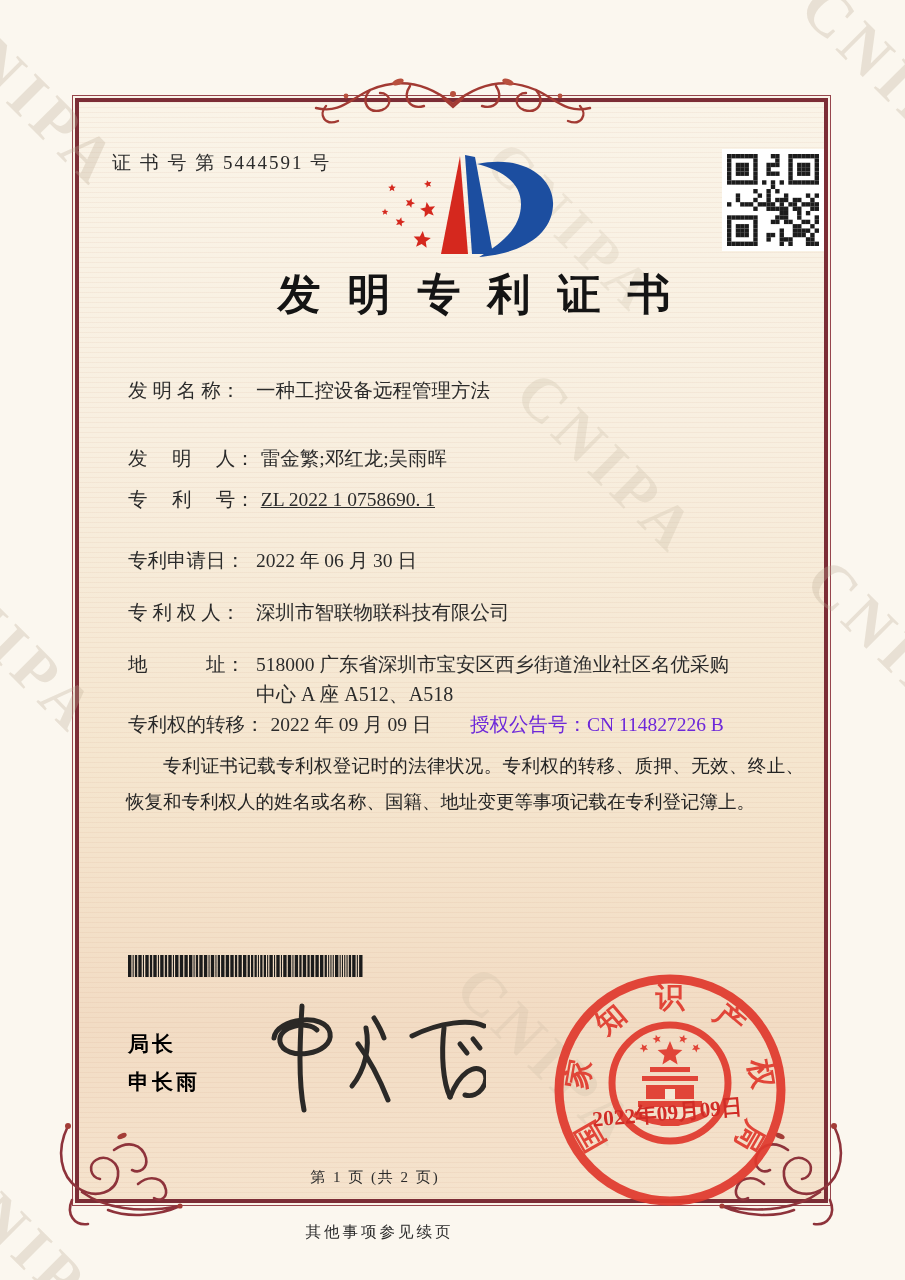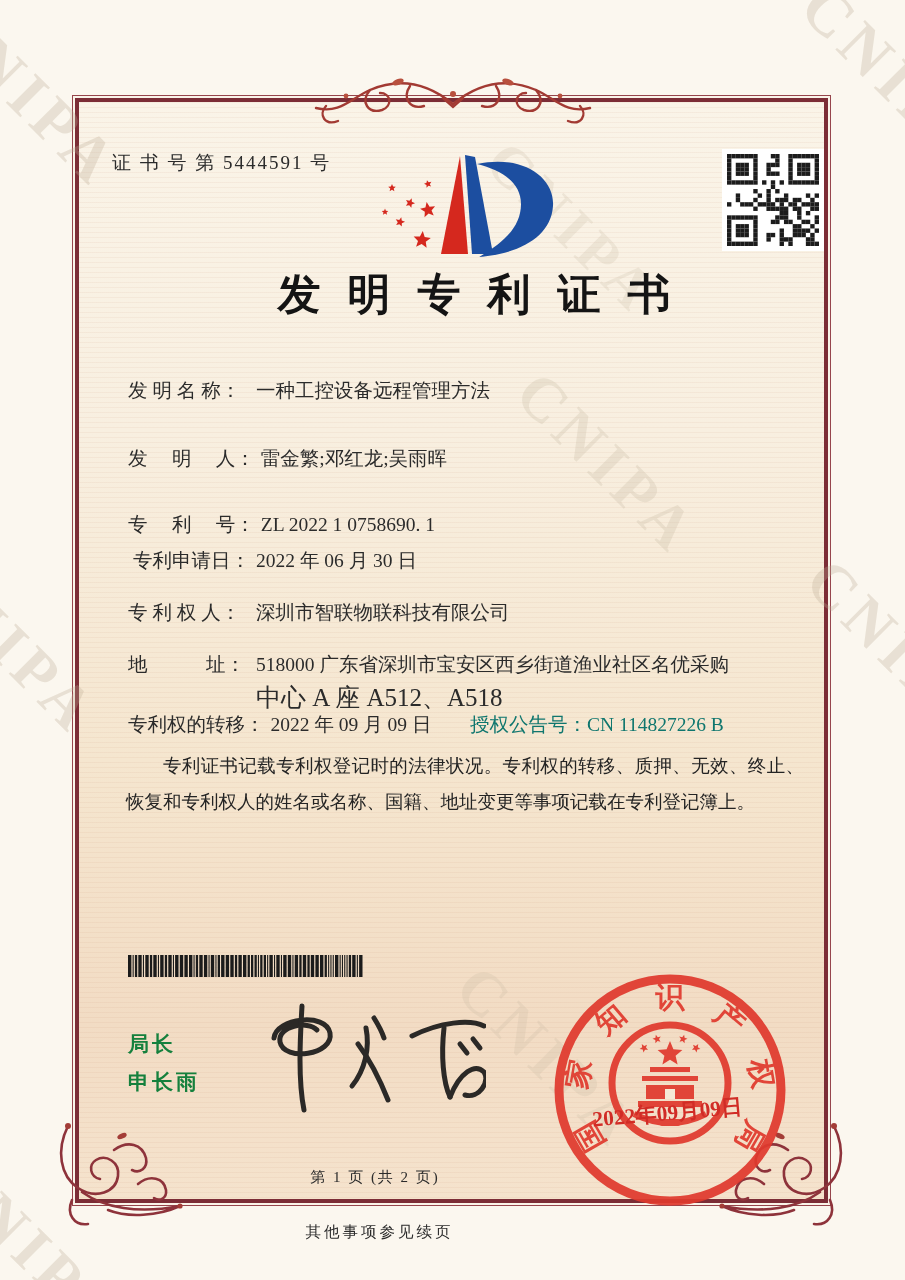--- a/index.html
+++ b/index.html
@@ -23,29 +23,29 @@
   
   .cert-no{left:112px;top:150px;font-size:19px;letter-spacing:2px;color:#2b2b2b;z-index:3;}
   .logo{left:365px;top:150px;width:200px;height:115px;z-index:3;}
   .qr{left:727px;top:154px;width:92px;height:92px;z-index:3;background:#fff;box-shadow:0 0 0 5px #fff;}
   .title{left:75px;top:266px;width:798px;text-align:center;font-size:43px;font-weight:bold;
          letter-spacing:27px;text-indent:27px;color:#141414;z-index:3;}
   
   .row{position:absolute;left:128px;font-size:19.5px;color:#2b2b2b;z-index:3;white-space:nowrap;}
   .row .lab{display:inline-block;min-width:122px;}
   .row .val{margin-left:6px;}
-  .addr2{position:absolute;left:256px;font-size:25px;color:#2b2b2b;z-index:3;}
-  .grant2{position:absolute;left:470px;font-size:19.5px;color:#0f766e;z-index:3;white-space:nowrap;}
+  .addr2{position:absolute;left:256px;font-size:20px;color:#2b2b2b;z-index:3;}
+  .grant2{position:absolute;left:470px;font-size:19.5px;color:#6d28d9;z-index:3;white-space:nowrap;}
   
   .body-text{left:126px;top:748px;width:678px;z-index:3;font-size:18.5px;line-height:36px;
              color:#242424;text-align:justify;}
   .body-text p{margin:0 0 4px 0;text-indent:2em;}
   
   .barcode{left:128px;top:955px;z-index:3;}
-  .sig-label{left:128px;font-size:21px;font-weight:bold;letter-spacing:3px;color:#15803d;
+  .sig-label{left:128px;font-size:21px;font-weight:bold;letter-spacing:3px;color:#000000;
              font-family:"Liberation Sans","DejaVu Sans",sans-serif;z-index:3;text-align:right;}
   .sig-svg{left:246px;top:1000px;z-index:3;}
   .seal{left:548px;top:968px;width:244px;height:244px;z-index:5;opacity:.93;}
   .pagenum{left:75px;top:1168px;width:600px;text-align:center;font-size:15px;color:#2b2b2b;z-index:3;letter-spacing:2px;}
   .footnote{left:0;top:1222px;width:759px;text-align:center;font-size:15.5px;color:#2b2b2b;z-index:3;letter-spacing:3px;}
 </style>
 </head>
 <body>
 
 <div class="wm" style="left:-30px;top:-15px;font-size:64px;">CNIPA</div>
@@ -335,24 +335,24 @@
 </svg>
 
 <div class="abs title">发明专利证书</div>
 
 <div class="row" style="top:377px;">
   <span class="lab">发 明 名 称：</span><span class="val">一种工控设备远程管理方法</span>
 </div>
 <div class="row" style="top:445px;">
   <span class="lab">发　 明　 人：</span><span class="val">雷金繁;邓红龙;吴雨晖</span>
 </div>
-<div class="row" style="top:511px;">
+<div class="row" style="top:486px;text-decoration:underline;">
   <span class="lab">专　 利　 号：</span><span class="val">ZL 2022 1 0758690. 1</span>
 </div>
-<div class="row" style="top:547px;text-align:right;">
+<div class="row" style="top:547px;">
   <span class="lab">专利申请日：</span><span class="val">2022 年 06 月 30 日</span>
 </div>
 <div class="row" style="top:599px;">
   <span class="lab">专 利 权 人：</span><span class="val">深圳市智联物联科技有限公司</span>
 </div>
 <div class="row" style="top:651px;">
   <span class="lab">地　　　址：</span><span class="val">518000 广东省深圳市宝安区西乡街道渔业社区名优采购</span>
 </div>
 <div class="addr2" style="top:681px;">中心 A 座 A512、A518</div>
 <div class="row" style="top:711px;">

